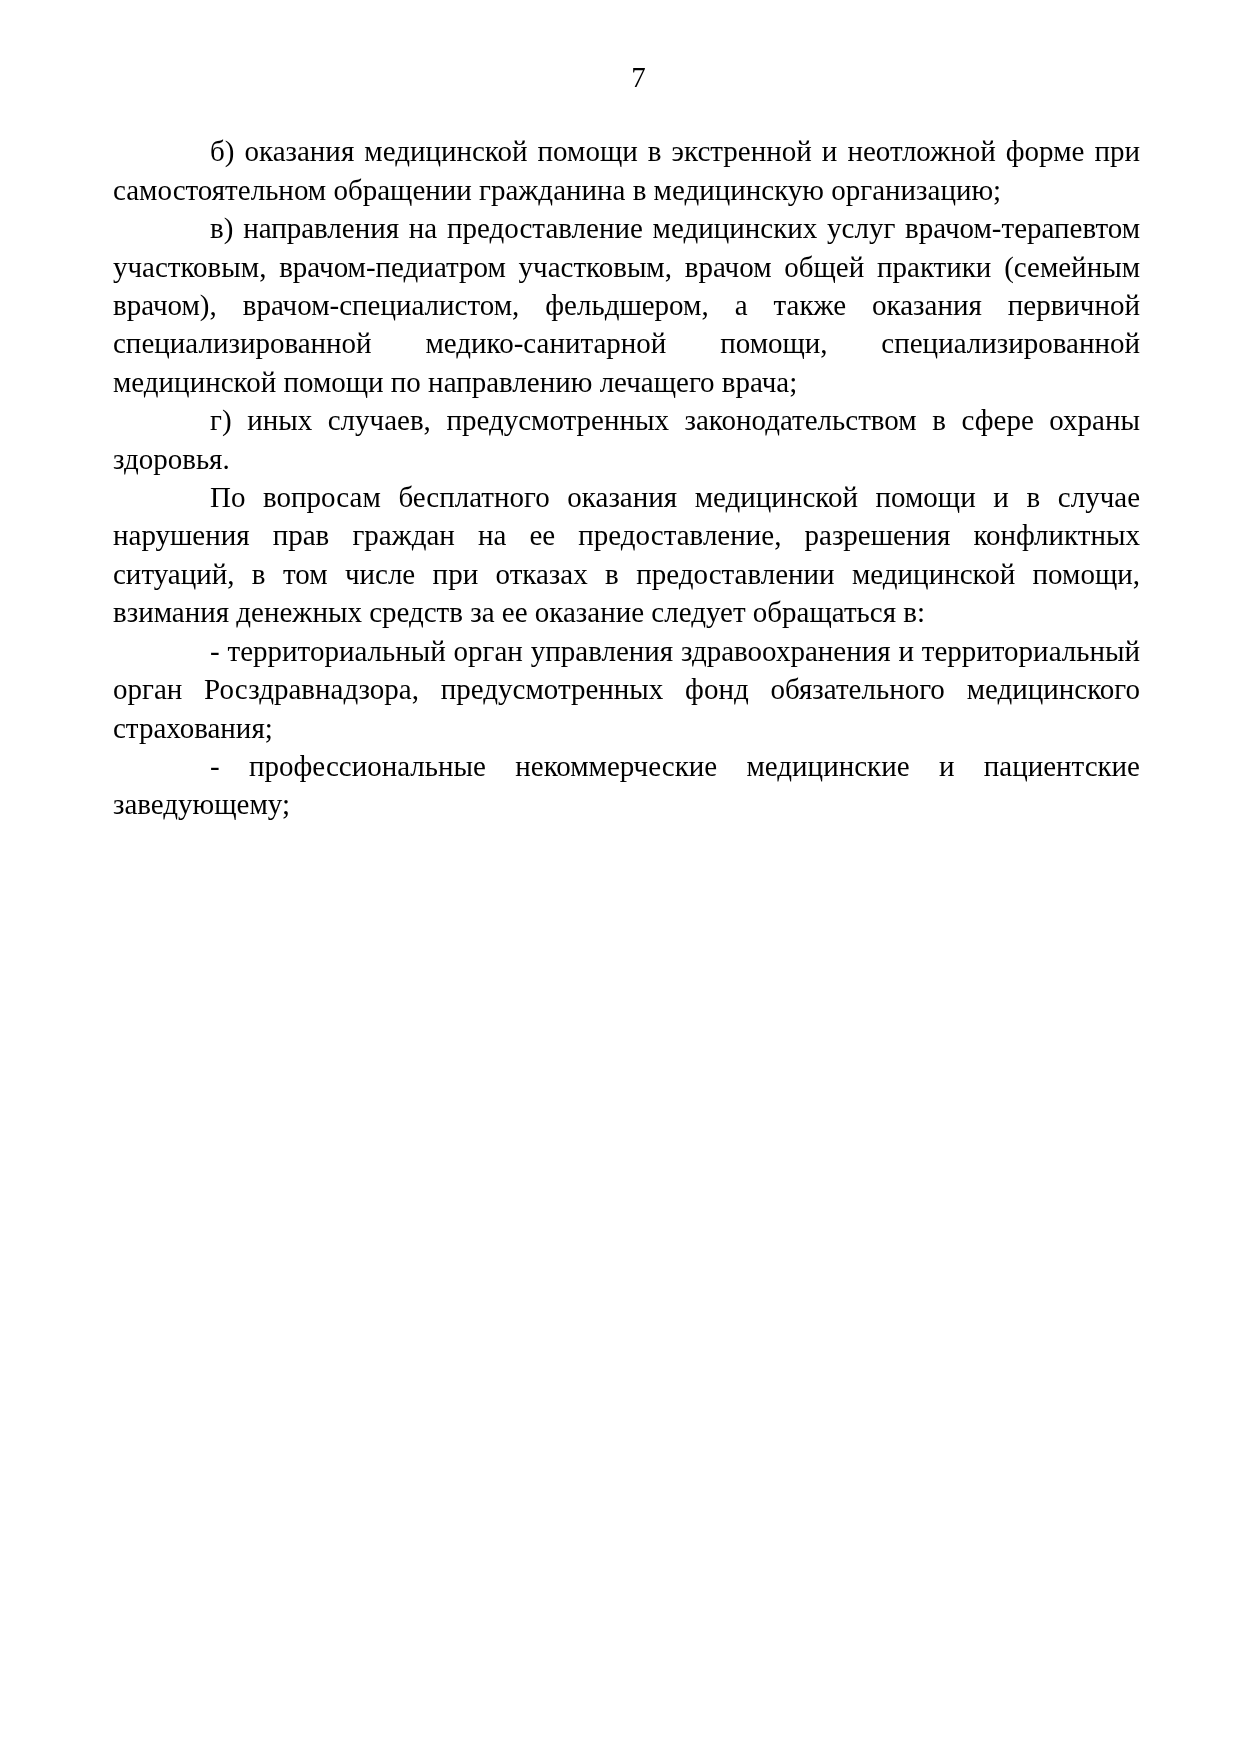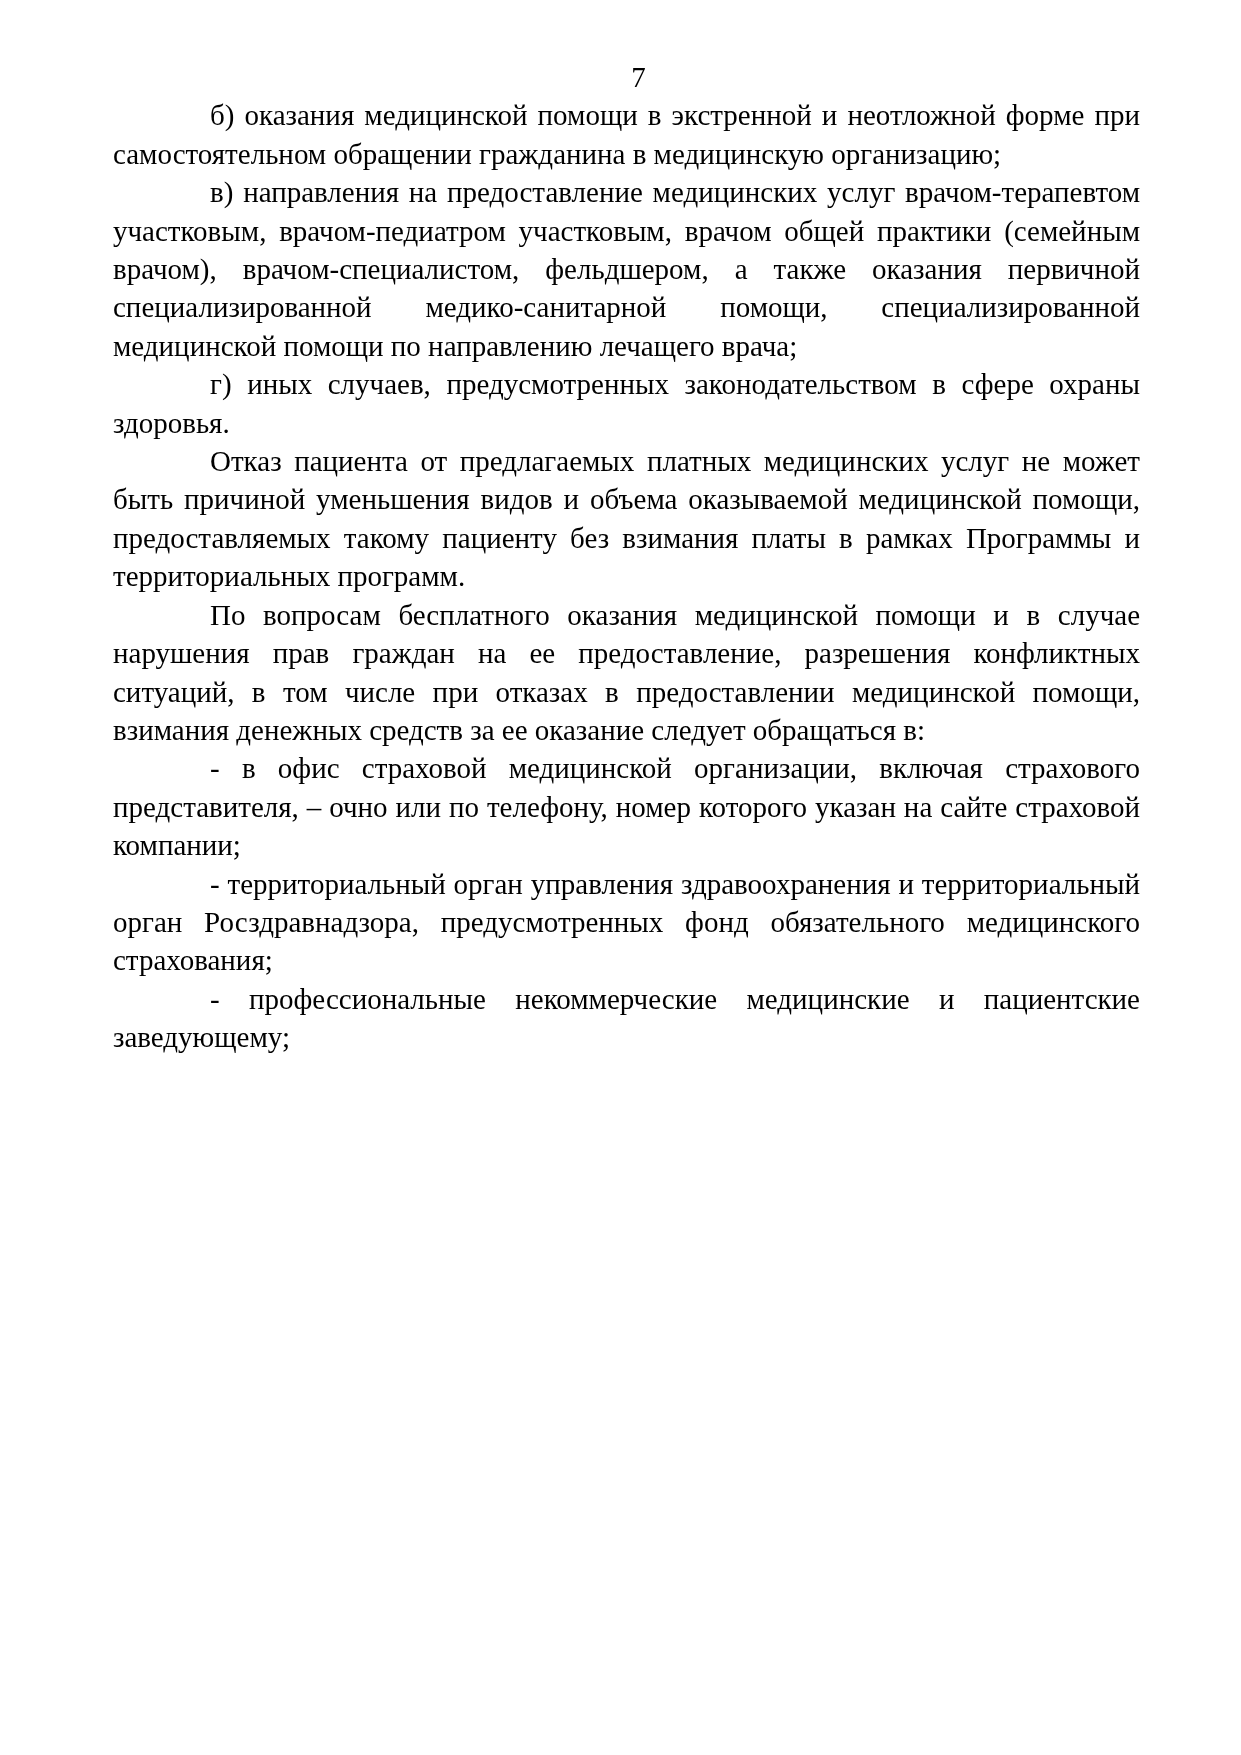--- a/index.html
+++ b/index.html
@@ -18,20 +18,21 @@
     font-size: 29px;
     line-height: 38.4px;
     color: #000000;
     overflow: hidden;
   }
   .page-number {
     text-align: center;
     text-indent: 24px; 
   }
   .content {
+    margin-top: 36px;
   }
   p.para {
     margin: 0;
     text-align: justify;
     text-indent: 97px;
     hyphens: none;
   }
   p.heading {
     font-weight: bold;
     margin: 49px 0 38px 0;
@@ -40,19 +41,17 @@
 </head>
 <body>
 
 <div class="page">
   <div class="page-number">7</div>
 
   <div class="content">
     <p class="para">б) оказания медицинской помощи в экстренной и неотложной форме при самостоятельном обращении гражданина в медицинскую организацию;</p>
     <p class="para">в) направления на предоставление медицинских услуг врачом-терапевтом участковым, врачом-педиатром участковым, врачом общей практики (семейным врачом), врачом-специалистом, фельдшером, а также оказания первичной специализированной медико-санитарной помощи, специализированной медицинской помощи по направлению лечащего врача;</p>
     <p class="para">г) иных случаев, предусмотренных законодательством в сфере охраны здоровья.</p>
-    <p class="para">Отказ пациента от предлагаемых платных медицинских услуг не может быть причиной уменьшения видов и объема оказываемой медицинской помощи, предоставляемых такому пациенту без взимания платы в рамках Программы и территориальных программ.</p>
     <p class="para">По вопросам бесплатного оказания медицинской помощи и в случае нарушения прав граждан на ее предоставление, разрешения конфликтных ситуаций, в том числе при отказах в предоставлении медицинской помощи, взимания денежных средств за ее оказание следует обращаться в:</p>
-    <p class="para">- в офис страховой медицинской организации, включая страхового представителя, – очно или по телефону, номер которого указан на сайте страховой компании;</p>
     <p class="para">- территориальный орган управления здравоохранения и территориальный орган Росздравнадзора, предусмотренных фонд обязательного медицинского страхования;</p>
     <p class="para">- профессиональные некоммерческие медицинские и пациентские заведующему;</p>
   </div>
 </div>
 
 </body></html>

